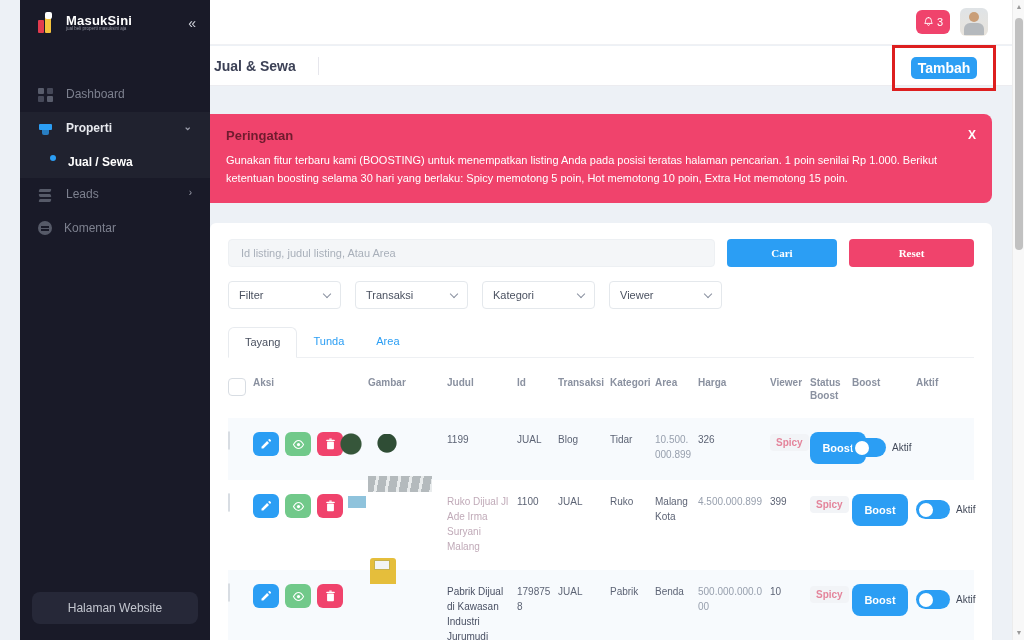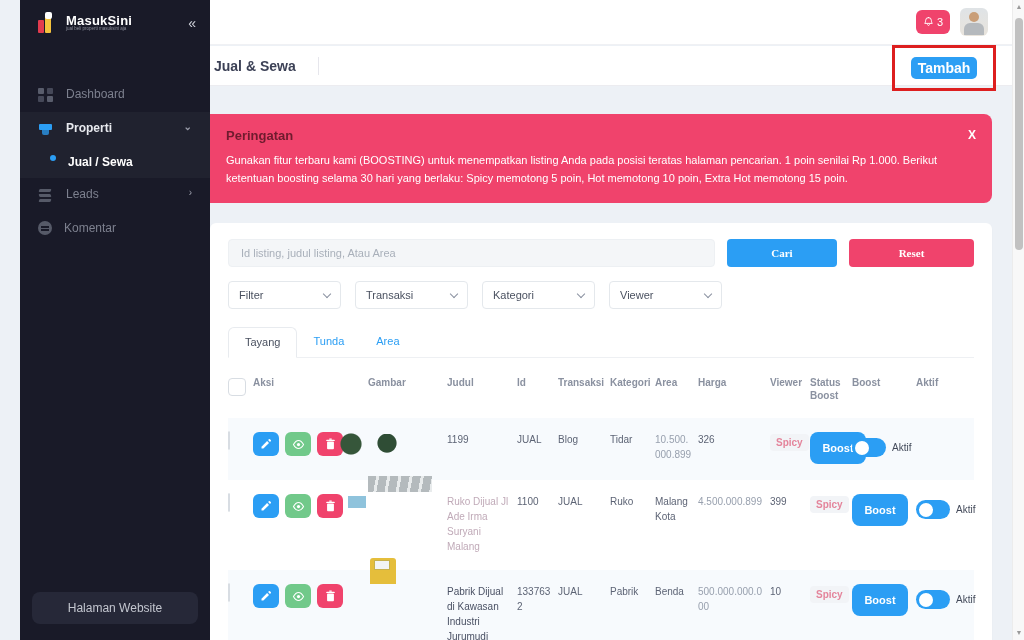--- a/index.html
+++ b/index.html
@@ -342,21 +342,21 @@
             <button class="abtn del">
                 <svg width="11" height="12" viewBox="0 0 12 14">
                   <rect x="2" y="4" width="8" height="9" rx="1" fill="#fff"></rect>
                   <rect x="1" y="2" width="10" height="1.6" rx=".8" fill="#fff"></rect>
                   <rect x="4.3" y=".5" width="3.4" height="1.6" rx=".8" fill="#fff"></rect>
                 </svg>
               </button>
           </span>
           <span><span class="thumb thumb-3"></span></span>
           <span class="cell judul">Pabrik Dijual di Kawasan Industri Jurumudi Baru, Kota Tangerang</span>
-          <span class="cell">1337632</span>
+          <span class="cell">1798758</span>
           <span class="cell">JUAL</span>
           <span class="cell">Pabrik</span>
           <span class="cell">Benda</span>
           <span class="cell harga">500.000.000.000</span>
           <span class="cell">10</span>
           <span><span class="badge">Spicy</span></span>
           <span><button class="boost-btn">Boost</button></span>
           <span class="aktif-wrap">
               <span class="toggle"></span>
               <span class="aktif-label">Aktif</span>

